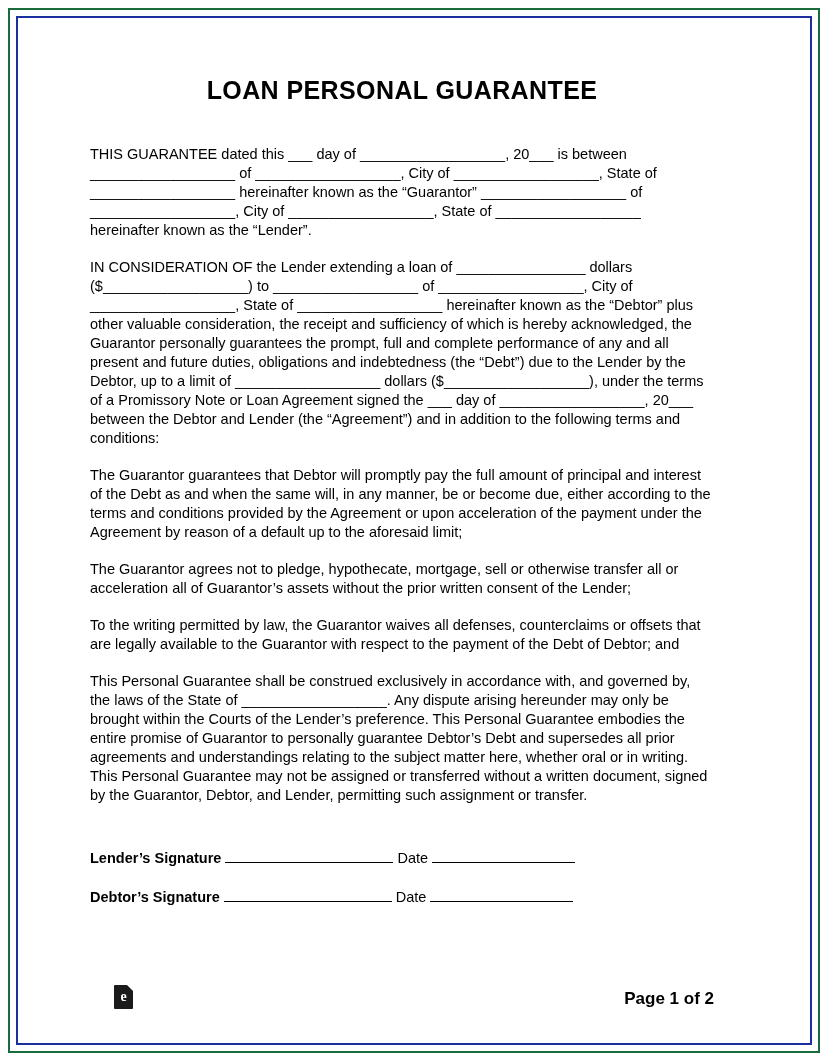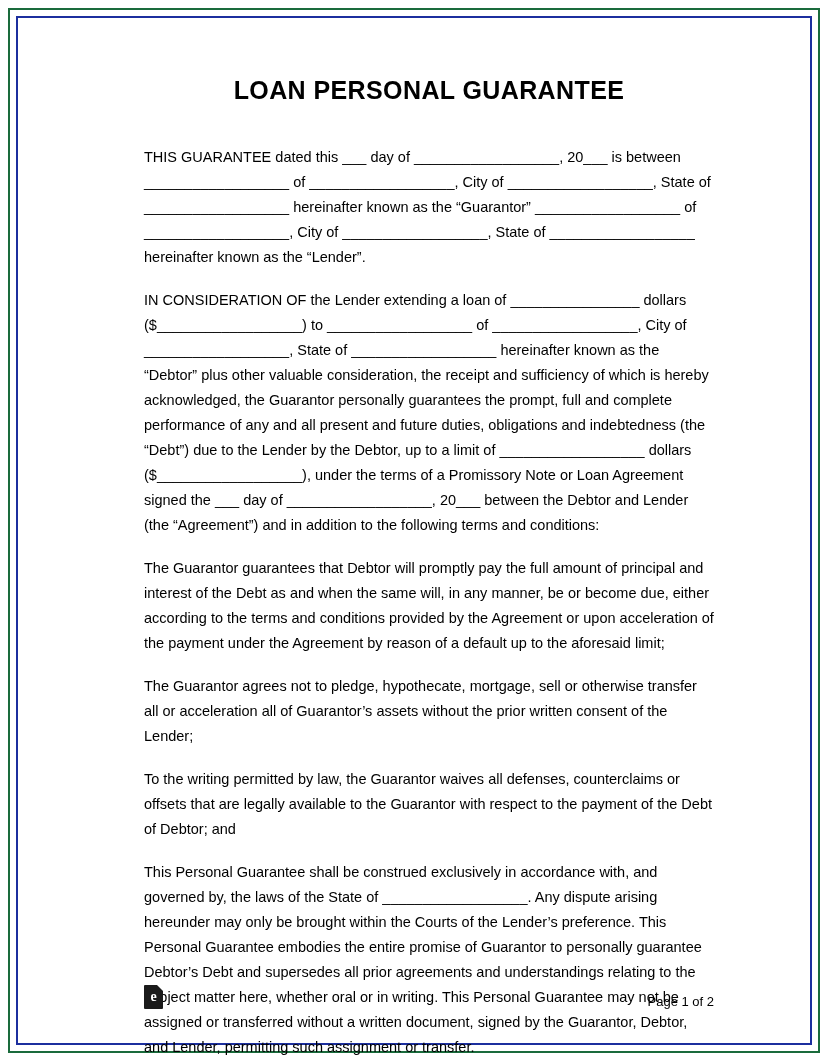--- a/index.html
+++ b/index.html
@@ -32,34 +32,33 @@
     border: 2px solid #1c2f9e;
     box-sizing: border-box;
     background: #ffffff;
   }
   .doc-body {
     position: absolute;
     left: 0;
     top: 0;
     right: 0;
     bottom: 0;
-    padding: 58px 96px 20px 96px;
+    padding: 58px 96px 20px 72px;
     box-sizing: border-box;
-    margin-left: 30px;
   }
   .doc-title {
     text-align: center;
     font-size: 25px;
     font-weight: bold;
     letter-spacing: 0.4px;
     margin: 0 0 40px 0;
   }
   .para {
     font-size: 14.5px;
-    line-height: 25px;
+    line-height: 19px;
     margin: 0 0 18px 0;
     text-align: left;
   }
   .sig-block {
     margin-top: 44px;
   }
   .sig-row {
     font-size: 14.5px;
     line-height: 18px;
     margin-bottom: 21px;
@@ -108,21 +107,22 @@
   }
   .logo-badge::before {
     content: "";
     position: absolute;
     right: 0;
     top: 0;
     border-left: 6px solid transparent;
     border-top: 6px solid #ffffff;
   }
   .page-num {
-    font-size: 13px;
+    font-size: 17px;
+    font-weight: bold;
   }
 </style>
 </head>
 <body>
 
 <div class="page-frame">
   <div class="page-frame-inner">
     <div class="doc-body">
 
       <h1 class="doc-title">LOAN PERSONAL GUARANTEE</h1>

